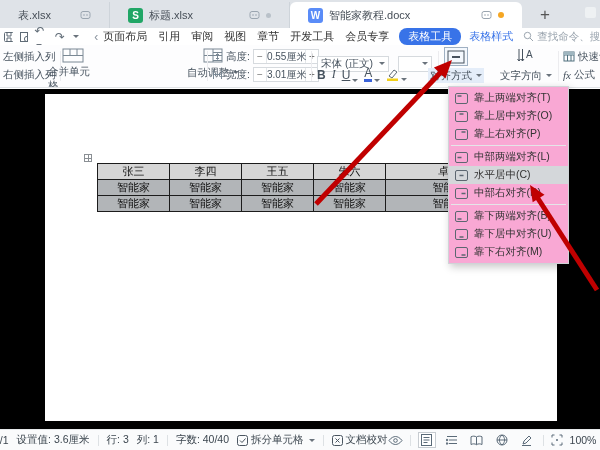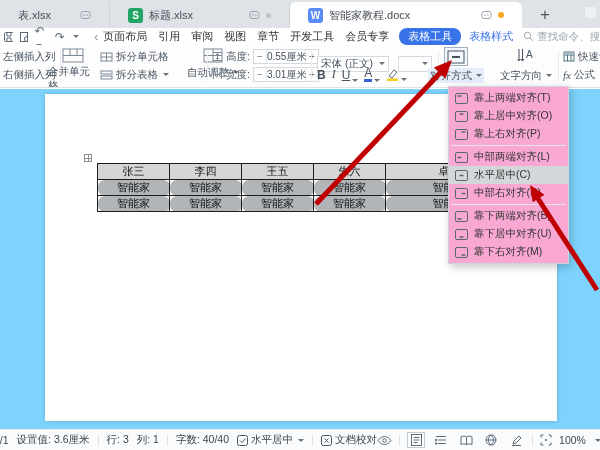--- a/index.html
+++ b/index.html
@@ -59,32 +59,32 @@
   .bld { font-weight:bold; font-size:12px; }
   .itl { font-style:italic; font-family:"Liberation Serif",serif; font-size:12px; }
   .und { text-decoration:underline; font-size:12px; }
   .clrA { font-size:12px; border-bottom:3px solid #3a62d8; line-height:11px; }
   .alignbox { width:24px; height:19px; border:1px solid #9fb0c2; background:#f4f8fd;
               display:flex; align-items:center; justify-content:center; }
   .lab-hi { background:#e4edf9; padding:0 2px; display:flex; align-items:center; }
   .fx { font-style:italic; font-family:"Liberation Serif",serif; font-size:11px; }
 
   
-  .docarea { position:absolute; left:0; top:89px; width:600px; height:340px; background:#7dd3fc; }
+  .docarea { position:absolute; left:0; top:89px; width:600px; height:340px; background:#000000; }
   .page { position:absolute; left:45px; top:5px; width:512px; height:327px; background:#fff;
           box-shadow:0 0 4px rgba(0,0,0,.18); }
   .handle { position:absolute; left:39px; top:60px; width:8px; height:8px; border:1px solid #8a8f94; }
   .handle:before, .handle:after { content:""; position:absolute; background:#8a8f94; }
   .handle:before { left:2.5px; top:0; width:1px; height:6px; }
   .handle:after { left:0; top:2.5px; width:6px; height:1px; }
   table.doc { position:absolute; left:52px; top:69px; border-collapse:collapse; table-layout:fixed; }
   table.doc td { border:1px solid #1c1c1c; height:15px; text-align:center; font-size:11px;
                  color:#111; padding:0; overflow:hidden; white-space:nowrap; }
   tr.hdr td { background:#d6d6d6; }
-  tr.sel td { background:#b2b5b8;border-radius:7px; }
+  tr.sel td { background:#b2b5b8; }
 
   
   .dropdown { position:absolute; left:448px; top:86px; width:121px; background:#f9a8d4;
               border:1px solid #cfd3d7; box-shadow:2px 3px 8px rgba(0,0,0,.22); z-index:50;
               padding:2px 0; }
   .dd-item { height:18px; display:flex; align-items:center; gap:6px; padding-left:6px;
              font-size:10.5px; color:#333; white-space:nowrap; }
   .dd-item.selected { background:#d4d7da; }
   .dd-sep { border-top:1px solid #e4e6e8; margin:2px 2px; }
 
@@ -189,37 +189,20 @@
   <div class="vsep" style="left:60px;"></div>
 
   <div class="bigbtn" style="left:48px; width:50px;">
     <svg class="ic" width="22" height="15" fill="none" stroke="#7a8894">
         <rect x="1" y="1" width="20" height="13"></rect>
         <path d="M1 7.5h20M8 1v6.5M15 1v6.5"></path>
       </svg>
     <span>合并单元格</span>
   </div>
 
-  <div class="stack" style="left:100px; top:4px;">
-    <div class="trow">
-      <svg class="ic" width="13" height="10" fill="none" stroke="#7a8894">
-          <rect x="1" y="1" width="11" height="8"></rect>
-          <path d="M6.5 1v8M1 5h11"></path>
-        </svg>
-      <span>拆分单元格</span>
-    </div>
-    <div class="trow">
-      <svg class="ic" width="13" height="10" fill="none" stroke="#7a8894">
-          <rect x="1" y="1" width="11" height="3"></rect>
-          <rect x="1" y="6" width="11" height="3"></rect>
-        </svg>
-      <span>拆分表格</span>
-      <span class="caret"></span>
-    </div>
-  </div>
 
   <div class="bigbtn" style="left:152px; width:50px;margin-left:36px;">
     <svg class="ic" width="20" height="15" fill="none" stroke="#7a8894">
         <rect x="1" y="1" width="18" height="13"></rect>
         <path d="M10 1v13M1 7.5h18"></path>
       </svg>
     <span class="trow" style="gap:2px">
         <span>自动调整</span>
         <span class="caret"></span>
       </span>
@@ -439,21 +422,21 @@
     <span class="ssep"></span>
     <span>行: 3</span>
     <span>列: 1</span>
     <span class="ssep"></span>
     <span>字数: 40/40</span>
     <span style="display:flex;align-items:center;gap:3px">
       <svg class="ic" width="11" height="11" fill="none" stroke="#4a5560">
           <rect x=".5" y=".5" width="10" height="10" rx="2"></rect>
           <path d="M3 5.5l2 2 3.5-4"></path>
         </svg>
-      <span>水平居中</span>
+      <span>拆分单元格</span>
       <span class="caret"></span>
     </span>
     <span class="ssep"></span>
     <span style="display:flex;align-items:center;gap:3px">
       <svg class="ic" width="11" height="11" fill="none" stroke="#4a5560">
           <rect x=".5" y=".5" width="10" height="10" rx="2"></rect>
           <path d="M3.5 3.5l4 4M7.5 3.5l-4 4"></path>
         </svg>
       <span>文档校对</span>
     </span>

